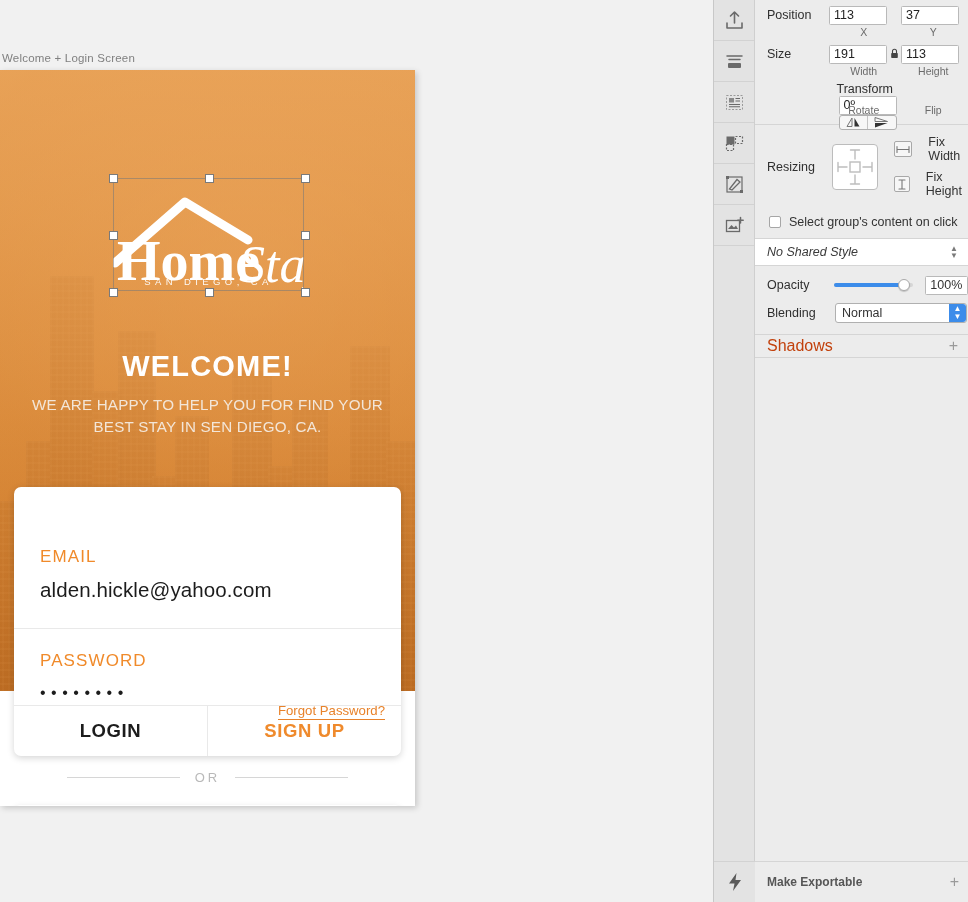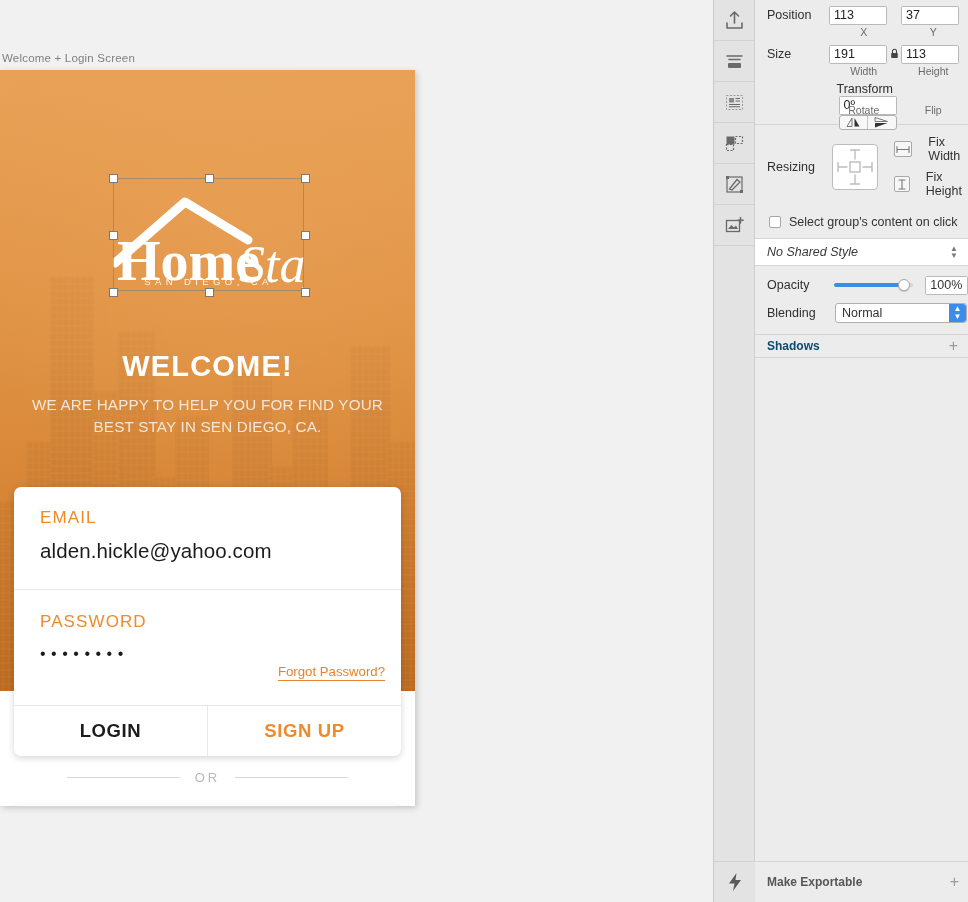--- a/index.html
+++ b/index.html
@@ -91,21 +91,21 @@
   
   #login-card {
     position:absolute; left:14px; top:417px; width:387px; height:269px;
     background:#fff; border-radius:7px;
     box-shadow: 0 2px 7px rgba(0,0,0,.17);
     overflow:hidden;
   }
   .field { position:relative; padding:0 26px; }
   .field-label { font-size:17px; color:#f08a2a; letter-spacing:1.1px; }
   .field-value { font-size:20.5px; color:#1c1c1c; letter-spacing:.1px; }
-  #email-field { padding-top:21px; height:102px; }
+  #email-field { padding-top:21px; height:102px;margin-top:39px; }
   #email-value { margin-top:11px; }
   .card-divider { height:1px; background:#e9e9e9; margin:0 0 0 0; }
   #password-field { padding-top:22px; height:116px; position:relative; }
   #password-dots { margin-top:13px; font-size:16px; color:#1c1c1c; letter-spacing:5.5px; }
   #forgot-password {
     position:absolute; right:16px; top:74px;
     font-size:13.2px; color:#e8822a; border-bottom:1px solid #e8822a;
     padding-bottom:1px; cursor:pointer;
   }
   #btn-row { position:absolute; left:0; bottom:0; width:387px; height:51px;
@@ -183,21 +183,21 @@
   #blending-row { display:flex; align-items:center; height:26px; padding-left:12px; margin-top:2px; }
   #blend-select { width:132px; height:20px; background:#fff; border:1px solid #b0b0b0; border-radius:3px;
     display:flex; align-items:center; font-size:12.5px; padding-left:6px; margin-left:6px; position:relative; }
   #blend-stepper { position:absolute; right:0; top:0; width:17px; height:18px; background:#3c8cea;
     border-radius:0 3px 3px 0; color:#fff; font-size:8px; display:flex; flex-direction:column;
     align-items:center; justify-content:center; line-height:8px; }
 
   #shadows-row { display:flex; align-items:center; justify-content:space-between;
     height:24px; padding:0 10px 0 12px; margin-top:8px;
     border-top:1px solid #d5d5d5; border-bottom:1px solid #d5d5d5; background:#ececec; }
-  #shadows-label { font-weight:bold; color:#0c4a6e; font-size:12px; }
+  #shadows-label { font-weight:normal; color:#c2410c; font-size:16px; }
   .plus { color:#9a9a9a; font-size:16px; line-height:16px; cursor:pointer; }
 
   #export-row { position:absolute; left:0; bottom:0; width:214px; height:41px;
     border-top:1px solid #d5d5d5; display:flex; align-items:center;
     justify-content:space-between; padding:0 10px 0 12px; background:#ececec; }
   #export-label { font-weight:bold; color:#565656; font-size:12px; }
   .stepper-glyph { display:flex; flex-direction:column; align-items:center; color:#7a7a7a;
     font-size:8px; line-height:7px; }
 </style>
 </head>

